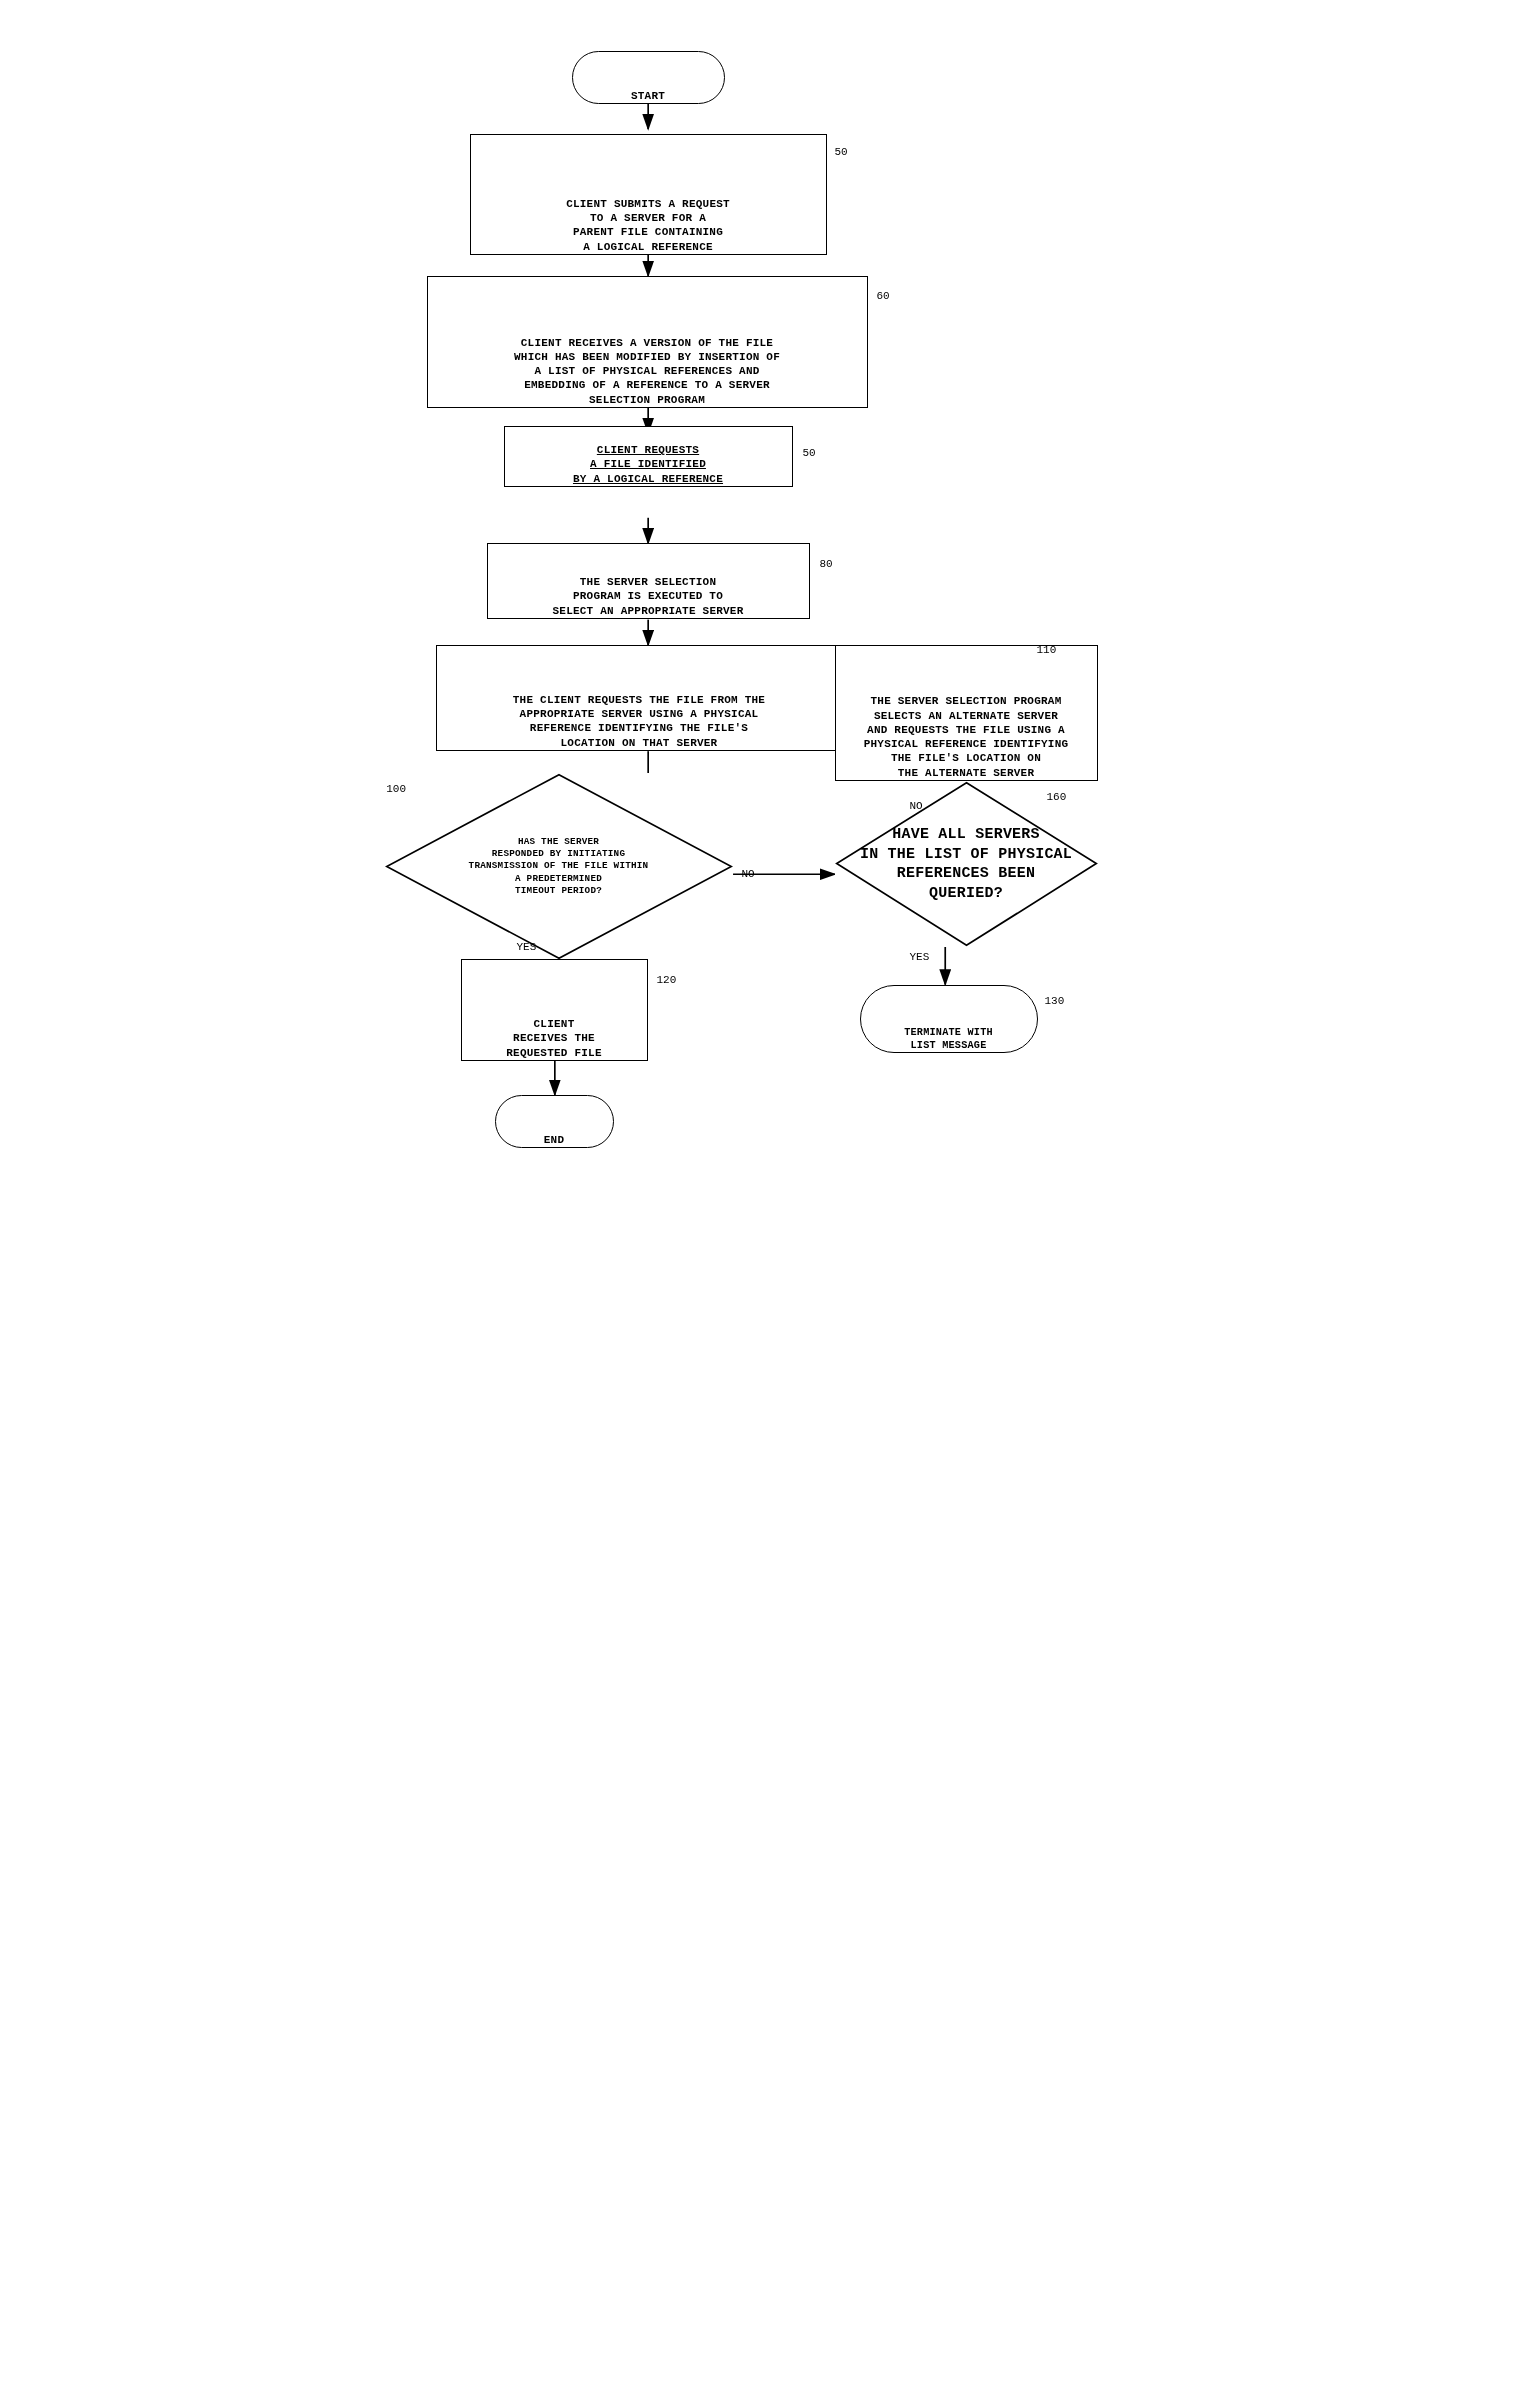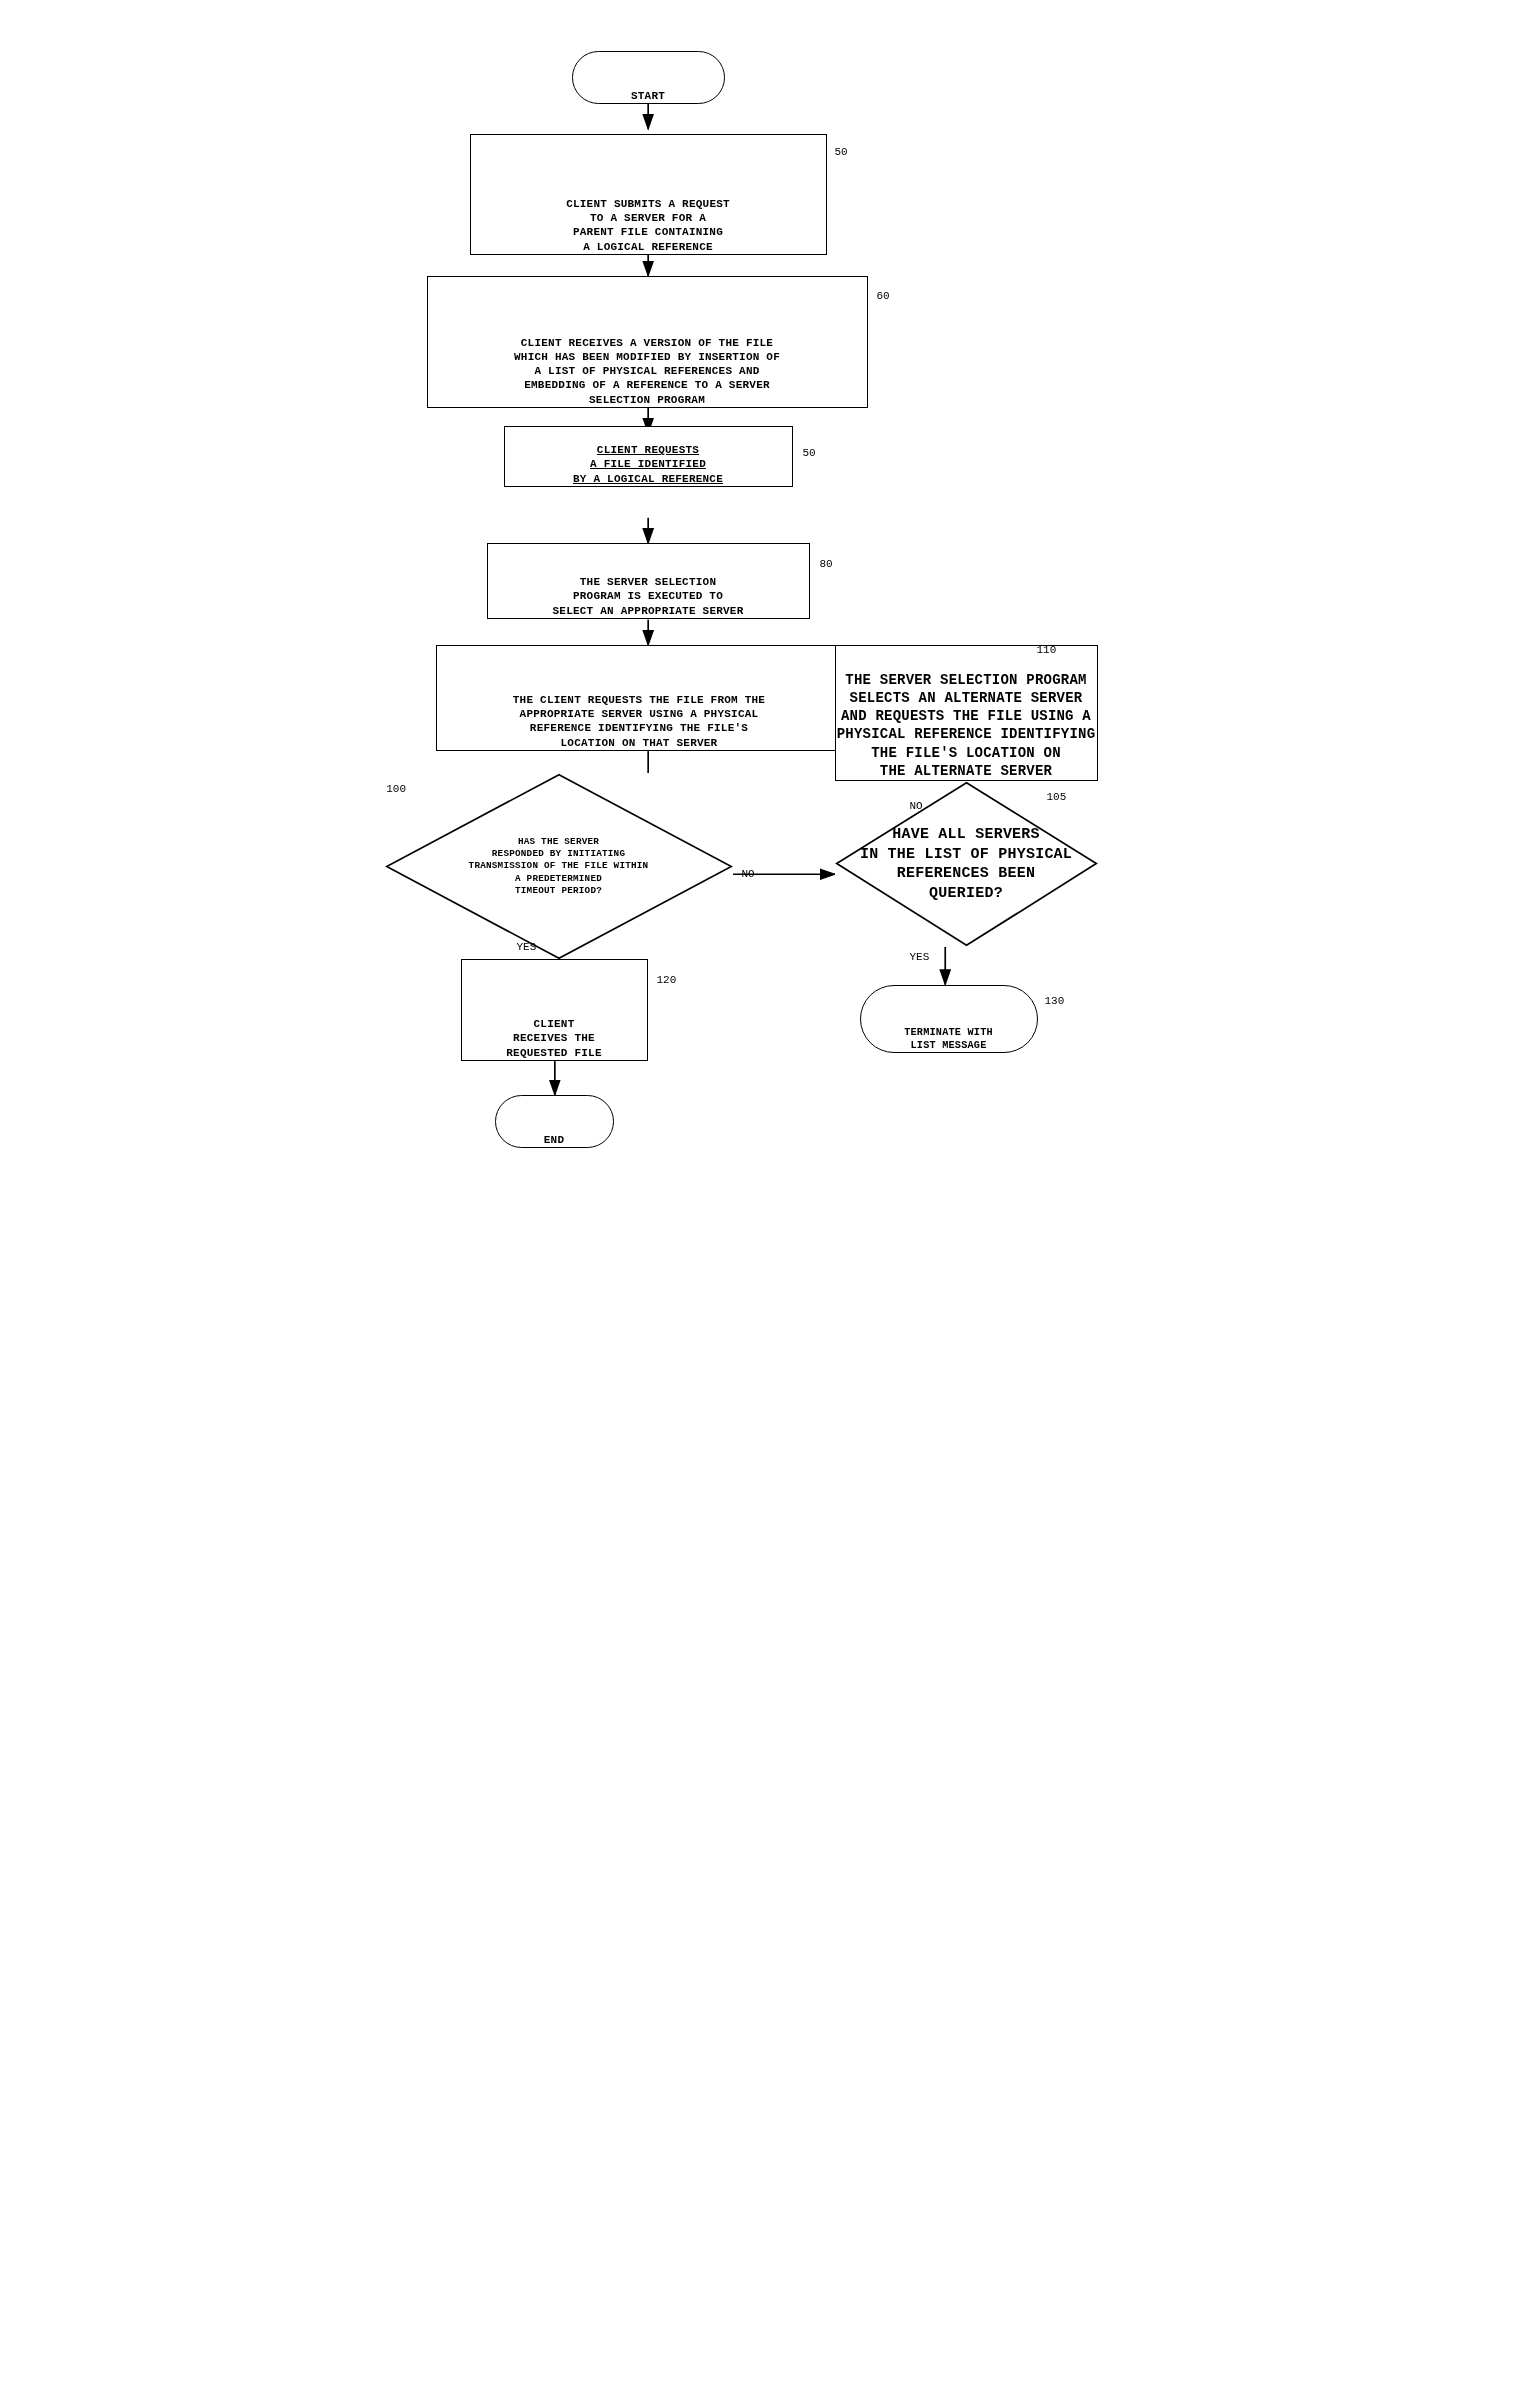--- a/index.html
+++ b/index.html
@@ -157,21 +157,21 @@
 
   <div class="shape rect" style="left:51px; top:611px; width:407px; height:106px;">
     <span style="white-space:pre-line;">THE CLIENT REQUESTS THE FILE FROM THE
 APPROPRIATE SERVER USING A PHYSICAL
 REFERENCE IDENTIFYING THE FILE'S
 LOCATION ON THAT SERVER</span>
   </div>
   <span class="label" style="left:469px; top:620px;">90</span>
 
   <div class="shape rect" style="left:450px; top:611px; width:263px; height:136px;">
-    <span style="white-space:pre-line; font-size:14px;">THE SERVER SELECTION PROGRAM
+    <span style="white-space:pre-line; font-size:11px;">THE SERVER SELECTION PROGRAM
 SELECTS AN ALTERNATE SERVER
 AND REQUESTS THE FILE USING A
 PHYSICAL REFERENCE IDENTIFYING
 THE FILE'S LOCATION ON
 THE ALTERNATE SERVER</span>
   </div>
   <span class="label" style="left:652px; top:604px;">110</span>
 
   <div class="shape diamond" style="left:0px; top:739px; width:348px; height:187px;">
     <div class="diamond-inner">
@@ -195,21 +195,21 @@
         <polygon points="155,2 308,97 155,193 2,97" fill="white" stroke="black" stroke-width="2"></polygon>
       </svg>
       <div class="diamond-text" style="font-size:15px;">
         <span style="white-space:pre-line;">HAVE ALL SERVERS
 IN THE LIST OF PHYSICAL
 REFERENCES BEEN
 QUERIED?</span>
       </div>
     </div>
   </div>
-  <span class="label" style="left:662px; top:751px;">105</span>
+  <span class="label" style="left:662px; top:751px;">160</span>
 
   <div class="shape rect" style="left:76px; top:925px; width:187px; height:102px;">
     <span style="white-space:pre-line;">CLIENT
 RECEIVES THE
 REQUESTED FILE</span>
   </div>
   <span class="label" style="left:272px; top:934px;">120</span>
 
   <div class="shape rounded" style="left:475px; top:951px; width:178px; height:68px;">
     <span style="white-space:pre-line; font-size:10.2px;">TERMINATE WITH

